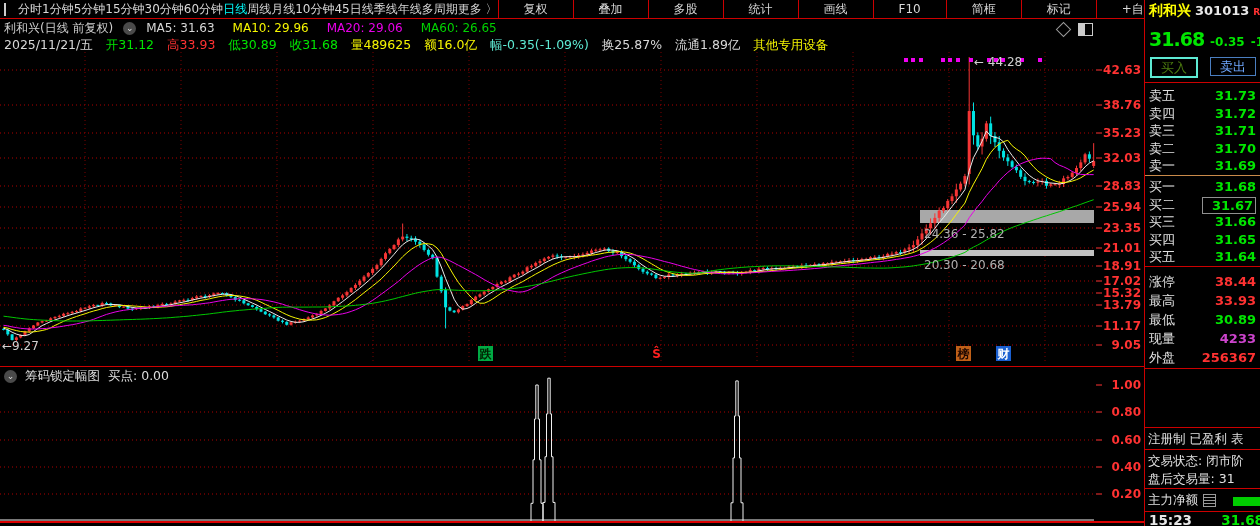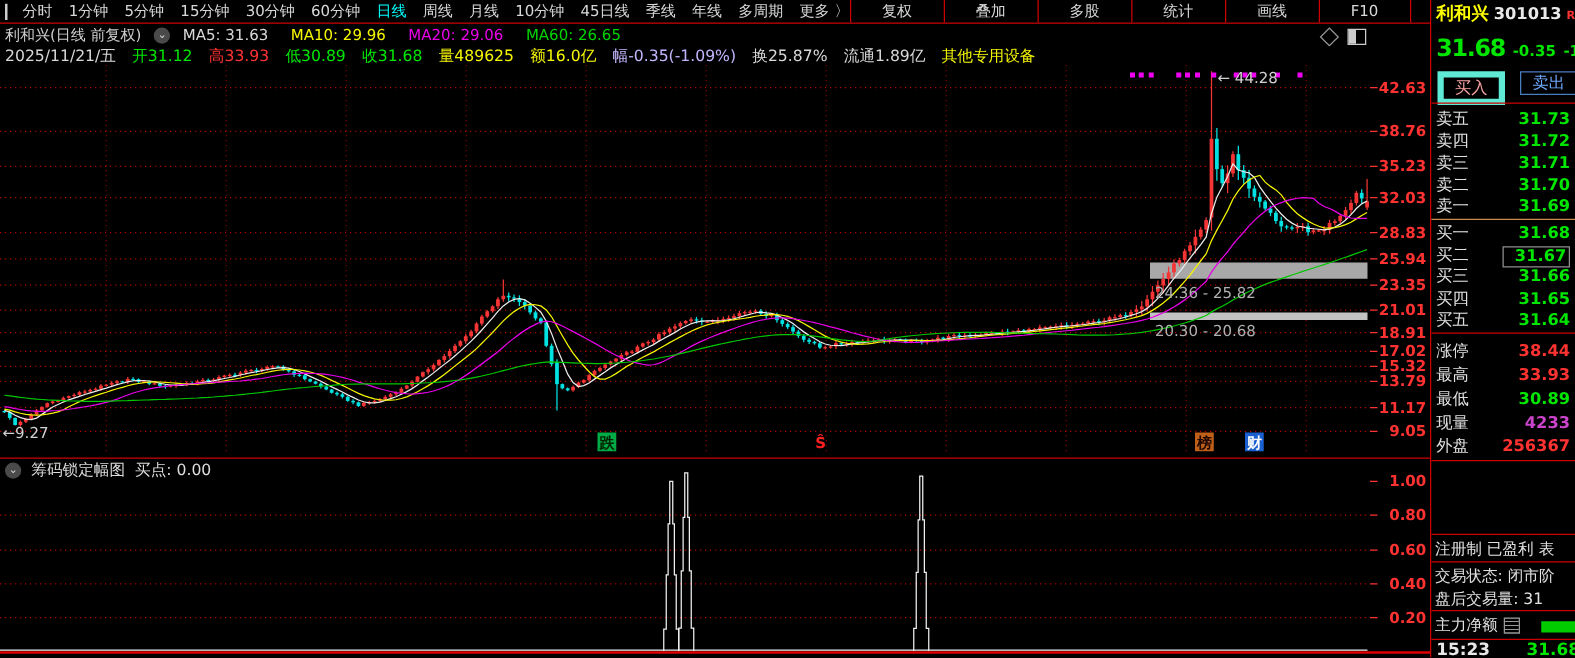--- a/index.html
+++ b/index.html
@@ -4,21 +4,21 @@
 <style>
   html,body{margin:0;padding:0;background:#000;}
   body{width:1260px;height:526px;position:relative;overflow:hidden;
        font-family:"DejaVu Sans",sans-serif;color:#ddd;font-size:12px;}
   
   .topbar{position:absolute;left:0;top:0;width:1144px;height:18px;
           border-bottom:1px solid #c00;display:flex;align-items:center;z-index:5;background:#000;}
   .winicon{display:inline-block;width:13px;height:11px;border:1px solid #ccc;margin:0 4px;
            background:linear-gradient(90deg,#000 0 4px,#ccc 4px 100%);}
   .vsep{width:1px;height:18px;background:#c00;}
-  .periods{display:flex;align-items:center;gap:13px;padding-left:8px;white-space:nowrap;}
+  .periods{display:flex;align-items:center;padding-left:8px;white-space:nowrap;}
   .mitem{color:#d8d8d8;cursor:default;}
   .mitem.active{color:#00ffff;}
   .flex1{flex:1;}
   .tools{display:flex;align-items:center;white-space:nowrap;}
   .titem{color:#d8d8d8;padding:0 25px;border-left:1px solid #c00;height:18px;line-height:18px;}
   
   .chart-header{position:absolute;left:4px;top:21px;height:14px;display:flex;align-items:center;
                 gap:10px;white-space:nowrap;z-index:4;}
   .ctitle{color:#cfcfcf;}
   .circlechev{display:inline-flex;width:13px;height:13px;border-radius:50%;background:#4a4a4a;
@@ -40,21 +40,21 @@
   .prow{position:absolute;left:0;width:115px;}
   .namerow{top:2px;padding-left:4px;display:flex;align-items:baseline;gap:4px;white-space:nowrap;}
   .sname{color:#ffff00;font-size:14px;font-weight:bold;}
   .scode{color:#e8e8e8;font-size:13px;font-weight:bold;}
   .sflag{color:#ff3232;font-size:9px;font-weight:bold;vertical-align:top;}
   .pricerow{top:28px;padding-left:4px;display:flex;align-items:baseline;gap:6px;white-space:nowrap;overflow:hidden;}
   .bigprice{color:#00e600;font-size:19px;font-weight:bold;letter-spacing:-1px;}
   .chg{color:#00e600;font-size:12px;font-weight:bold;}
   .btnrow{top:57px;display:flex;gap:12px;padding-left:5px;}
   .tbtn{width:44px;height:17px;line-height:17px;text-align:center;font-size:13px;background:#000;}
-  .buybtn{border:5px solid #5eead4;color:#fca5a5;}
+  .buybtn{border:2px solid #5eead4;color:#4d7c0f;}
   .sellbtn{border:1px solid #4a7ec0;color:#6fa8ff;}
   .sep{position:absolute;left:0;width:116px;height:1px;background:#c00;}
   .osep{position:absolute;left:0;width:116px;height:1px;background:#c98a4a;}
   .qwrap{position:absolute;left:0;width:115px;}
   .qrow{height:17.5px;line-height:17.5px;display:flex;justify-content:space-between;
         padding:0 4px;font-size:13px;}
   .qlab{color:#e0e0e0;}
   .qpr{color:#00e600;font-weight:bold;}
   .boxed{display:inline-block;width:50px;text-align:right;border:1px solid #909090;
          height:15px;line-height:15px;margin-top:1px;padding-right:2px;}
@@ -759,21 +759,21 @@
 </div>
 
 <div class="info-line" id="infoline">
     <span style="color: rgb(216, 216, 216);">2025/11/21/五</span>
     <span style="color: rgb(0, 230, 0);">开31.12</span>
     <span style="color: rgb(255, 50, 50);">高33.93</span>
     <span style="color: rgb(0, 230, 0);">低30.89</span>
     <span style="color: rgb(0, 230, 0);">收31.68</span>
     <span style="color: rgb(245, 245, 0);">量489625</span>
     <span style="color: rgb(245, 245, 0);">额16.0亿</span>
-    <span style="color: #c4b5fd; text-align: right;">幅-0.35(-1.09%)</span>
+    <span style="color: #5eead4; text-align: right;">幅-0.35(-1.09%)</span>
     <span style="color: rgb(216, 216, 216);">换25.87%</span>
     <span style="color: rgb(216, 216, 216);">流通1.89亿</span>
     <span style="color: rgb(245, 245, 0);">其他专用设备</span>
   </div>
 
 <div class="ind-header">
   <span class="circlechev">⌄</span>
   <span>筹码锁定幅图</span>
   <span>买点: 0.00</span>
 </div>

